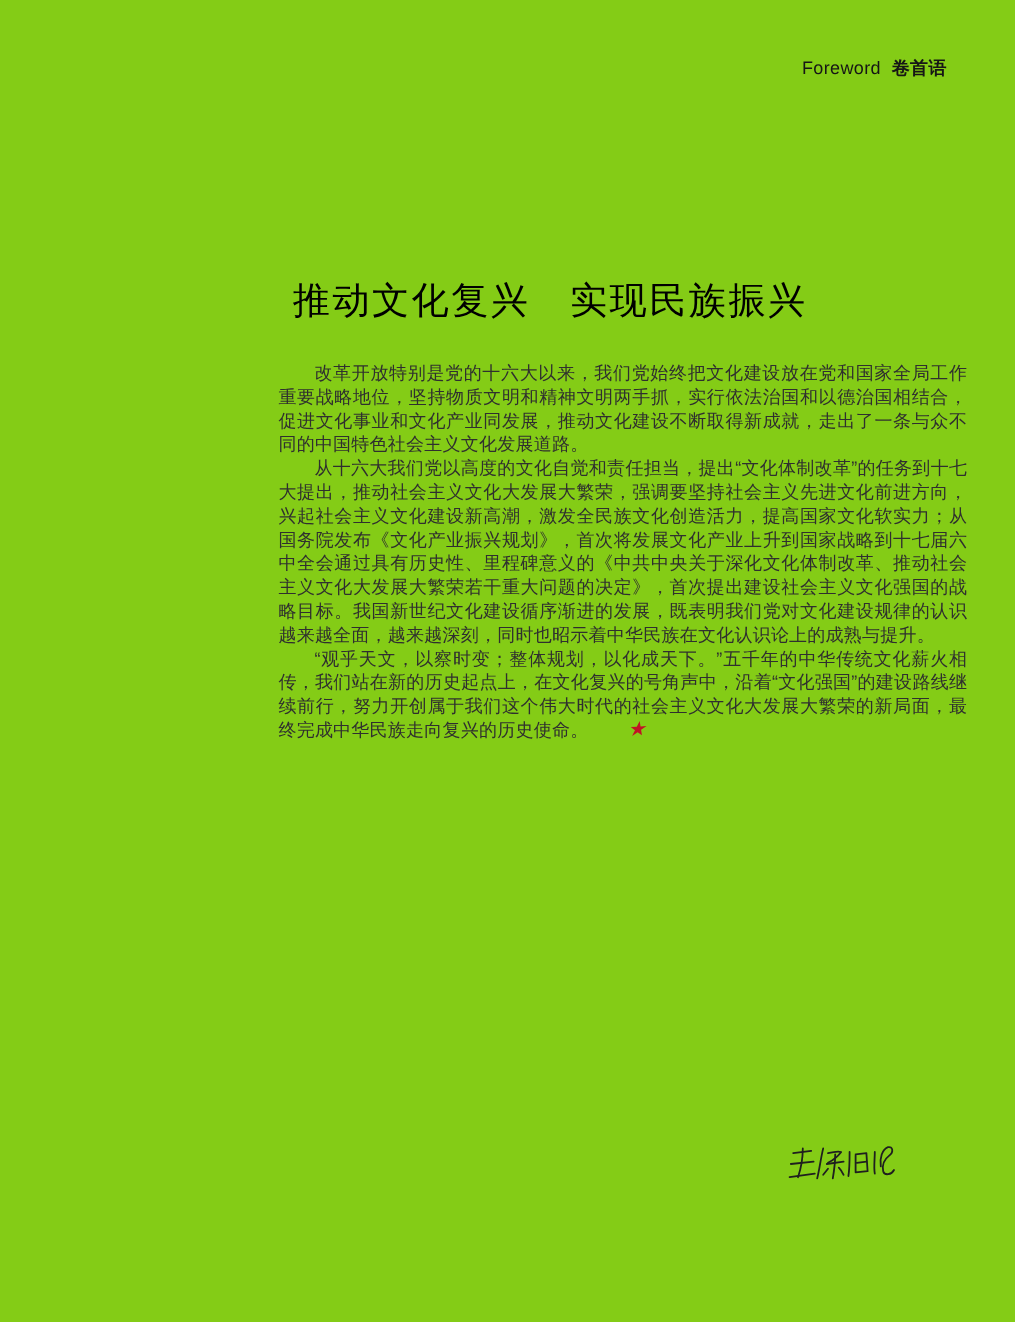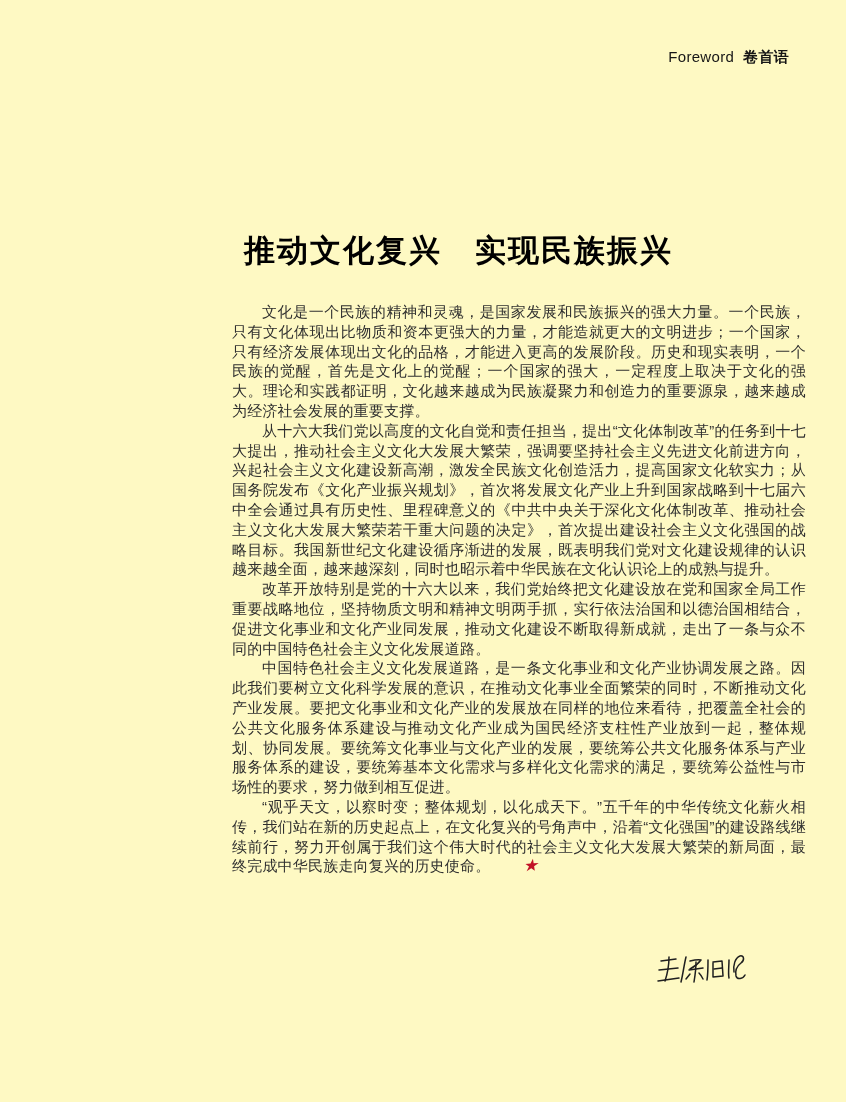--- a/index.html
+++ b/index.html
@@ -4,21 +4,21 @@
 <style>
   html, body {
     margin: 0;
     padding: 0;
     background: #ffffff;
   }
   .page {
     position: relative;
     width: 846px;
     height: 1102px;
-    background: #fef9c3;
+    background: #84cc16;
     overflow: hidden;
     font-family: "Liberation Sans", "DejaVu Sans", sans-serif;
   }
   .corner-label {
     position: absolute;
     top: 48px;
     right: 57px;
     font-size: 15px;
     color: #161616;
     letter-spacing: 0.3px;
@@ -30,21 +30,21 @@
   }
   .article {
     position: absolute;
     left: 232px;
     top: 230px;
     width: 574px;
   }
   .title {
     font-family: "Liberation Serif", "DejaVu Serif", serif;
     font-size: 31px;
-    font-weight: 700;
+    font-weight: 400;
     color: #000000;
     margin: 0 0 0 12px;
     letter-spacing: 2px;
     white-space: nowrap;
   }
   .body-text {
     margin-top: 30px;
     font-size: 15px;
     line-height: 19.8px;
     color: #2f2f2f;
@@ -83,24 +83,22 @@
 <div class="page">
 
   <div class="corner-label">
     <span class="en">Foreword</span><span class="zh">卷首语</span>
   </div>
 
   <div class="article">
     <h1 class="title">推动文化复兴　实现民族振兴</h1>
 
     <div class="body-text">
-      <p><span>文化是一个民族的精神和灵魂，是国家发展和民族振兴的强大力量。一个民族，只有文化体现出比物质和资本更强大的力量，才能造就更大的文明进步；一个国家，只有经济发展体现出文化的品格，才能进入更高的发展阶段。历史和现实表明，一个民族的觉醒，首先是文化上的觉醒；一个国家的强大，一定程度上取决于文化的强大。理论和实践都证明，文化越来越成为民族凝聚力和创造力的重要源泉，越来越成为经济社会发展的重要支撑。</span></p>
+      <p><span>改革开放特别是党的十六大以来，我们党始终把文化建设放在党和国家全局工作重要战略地位，坚持物质文明和精神文明两手抓，实行依法治国和以德治国相结合，促进文化事业和文化产业同发展，推动文化建设不断取得新成就，走出了一条与众不同的中国特色社会主义文化发展道路。</span></p>
       <p><span>从十六大我们党以高度的文化自觉和责任担当，提出“文化体制改革”的任务到十七大提出，推动社会主义文化大发展大繁荣，强调要坚持社会主义先进文化前进方向，兴起社会主义文化建设新高潮，激发全民族文化创造活力，提高国家文化软实力；从国务院发布《文化产业振兴规划》，首次将发展文化产业上升到国家战略到十七届六中全会通过具有历史性、里程碑意义的《中共中央关于深化文化体制改革、推动社会主义文化大发展大繁荣若干重大问题的决定》，首次提出建设社会主义文化强国的战略目标。我国新世纪文化建设循序渐进的发展，既表明我们党对文化建设规律的认识越来越全面，越来越深刻，同时也昭示着中华民族在文化认识论上的成熟与提升。</span></p>
-      <p><span>改革开放特别是党的十六大以来，我们党始终把文化建设放在党和国家全局工作重要战略地位，坚持物质文明和精神文明两手抓，实行依法治国和以德治国相结合，促进文化事业和文化产业同发展，推动文化建设不断取得新成就，走出了一条与众不同的中国特色社会主义文化发展道路。</span></p>
-      <p><span>中国特色社会主义文化发展道路，是一条文化事业和文化产业协调发展之路。因此我们要树立文化科学发展的意识，在推动文化事业全面繁荣的同时，不断推动文化产业发展。要把文化事业和文化产业的发展放在同样的地位来看待，把覆盖全社会的公共文化服务体系建设与推动文化产业成为国民经济支柱性产业放到一起，整体规划、协同发展。要统筹文化事业与文化产业的发展，要统筹公共文化服务体系与产业服务体系的建设，要统筹基本文化需求与多样化文化需求的满足，要统筹公益性与市场性的要求，努力做到相互促进。</span></p>
       <p><span>“观乎天文，以察时变；整体规划，以化成天下。”五千年的中华传统文化薪火相传，我们站在新的历史起点上，在文化复兴的号角声中，沿着“文化强国”的建设路线继续前行，努力开创属于我们这个伟大时代的社会主义文化大发展大繁荣的新局面，最终完成中华民族走向复兴的历史使命。</span><span class="end-star" style="color:#c11226;">★</span></p>
     </div>
   </div>
 
   <div class="signature" aria-label="handwritten signature">
     <svg viewBox="0 0 105 52" xmlns="http://www.w3.org/2000/svg">
       <g fill="none" stroke="#1f1f1f" stroke-width="1.5" stroke-linecap="round" stroke-linejoin="round">
 
         <path d="M6 13 L21 11"></path>
         <path d="M4 22 L23 20"></path>

